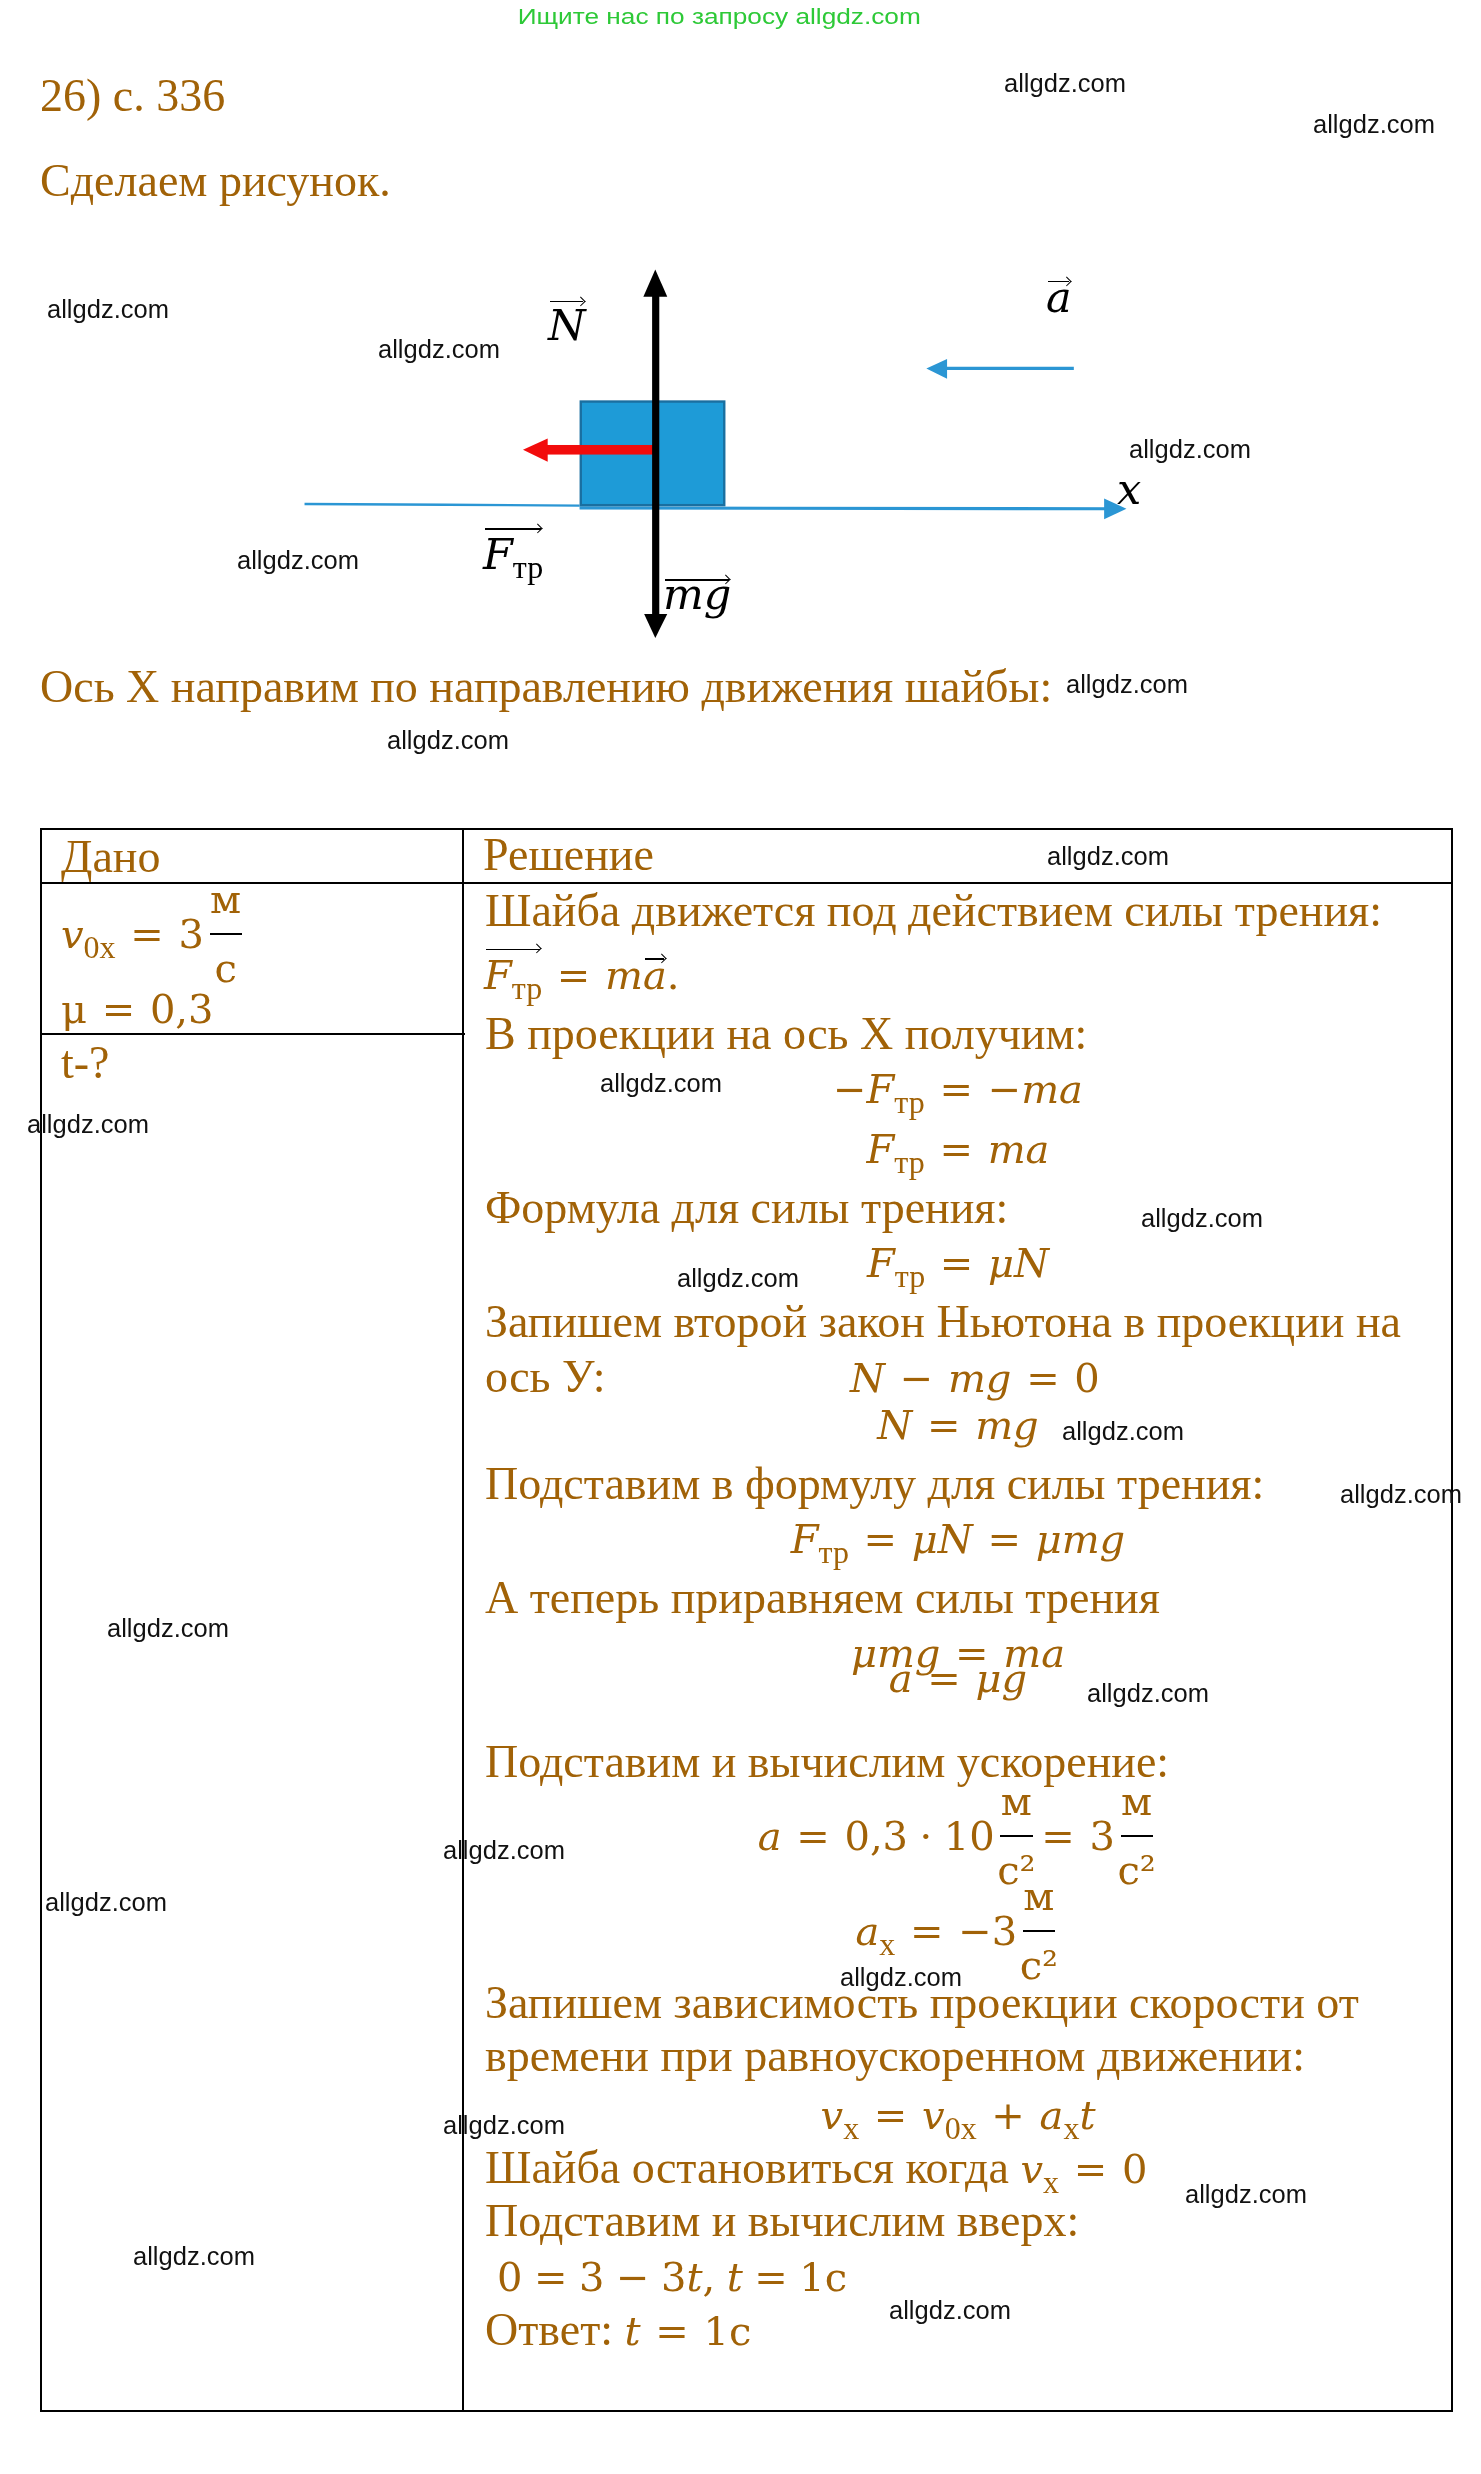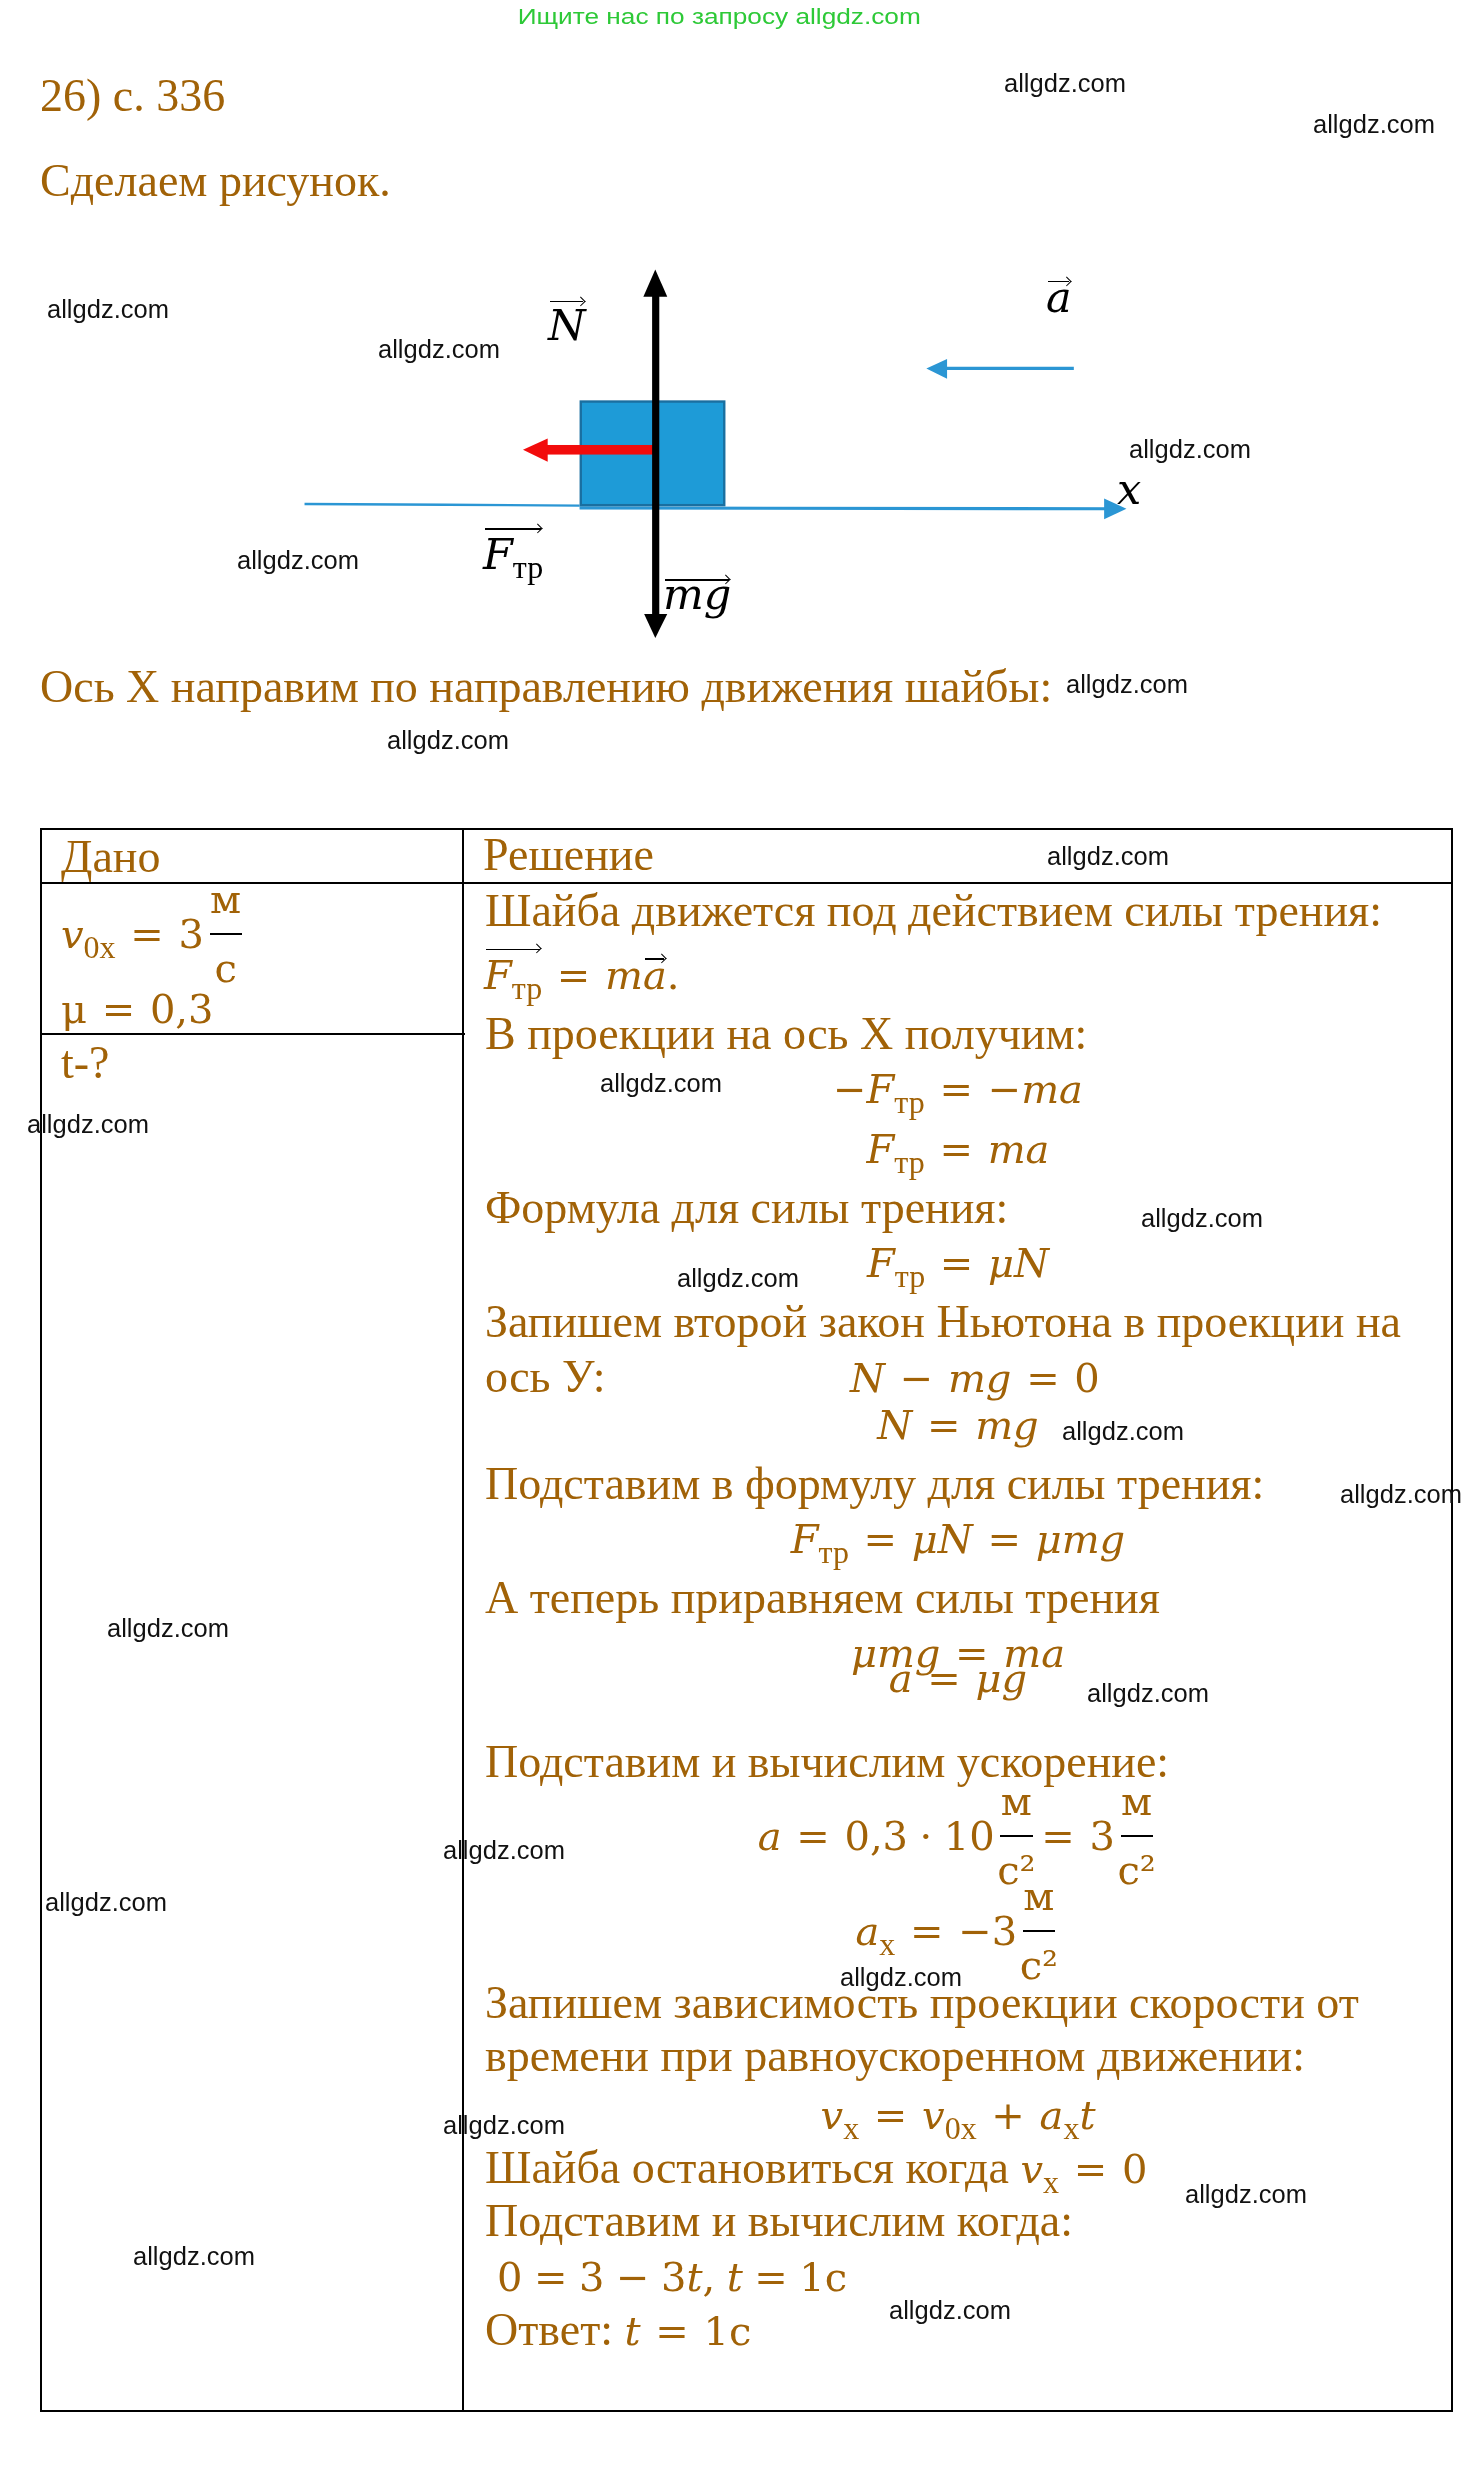--- a/index.html
+++ b/index.html
@@ -127,21 +127,21 @@
 
       <div class="tx ctr" style="top:1902px"><span class="mi">a</span><sub class="s">x</sub> <span class="op">=</span> <span class="mr">−3</span><span class="frac"><span class="num">м</span><span class="bar"></span><span class="den">с²</span></span></div>
 
       <div class="tx" style="left:485px;top:1975px">Запишем зависимость проекции скорости от</div>
       <div class="tx" style="left:485px;top:2028px">времени при равноускоренном движении:</div>
 
       <div class="tx ctr" style="top:2086px"><span class="mi">v</span><sub class="s">x</sub> <span class="op">=</span> <span class="mi">v</span><sub class="s">0x</sub> <span class="op">+</span> <span class="mi">a</span><sub class="s">x</sub><span class="mi">t</span></div>
 
       <div class="tx" style="left:485px;top:2140px"><span>Шайба остановиться когда</span> <span class="mi">v</span><sub class="s">x</sub> <span class="op">=</span> <span class="mr">0</span></div>
 
-      <div class="tx" style="left:485px;top:2193px">Подставим и вычислим когда:</div>
+      <div class="tx" style="left:485px;top:2193px">Подставим и вычислим вверх:</div>
 
       <div class="tx" style="left:497px;top:2248px"><span class="mr">0</span> <span class="mr">=</span> <span class="mr">3</span> <span class="mr">−</span> <span class="mr">3</span><span class="mi">t</span><span class="mr">,</span> <span class="mi">t</span> <span class="mr">=</span> <span class="mr">1с</span></div>
 
       <div class="tx" style="left:485px;top:2302px"><span>Ответ:</span> <span class="mi">t</span> <span class="op">=</span> <span class="mr">1с</span></div>
     </div>
   </div>
 
   <div>
     <div class="wm" style="left:1004px;top:71px">allgdz.com</div>
     <div class="wm" style="left:1313px;top:112px">allgdz.com</div>

